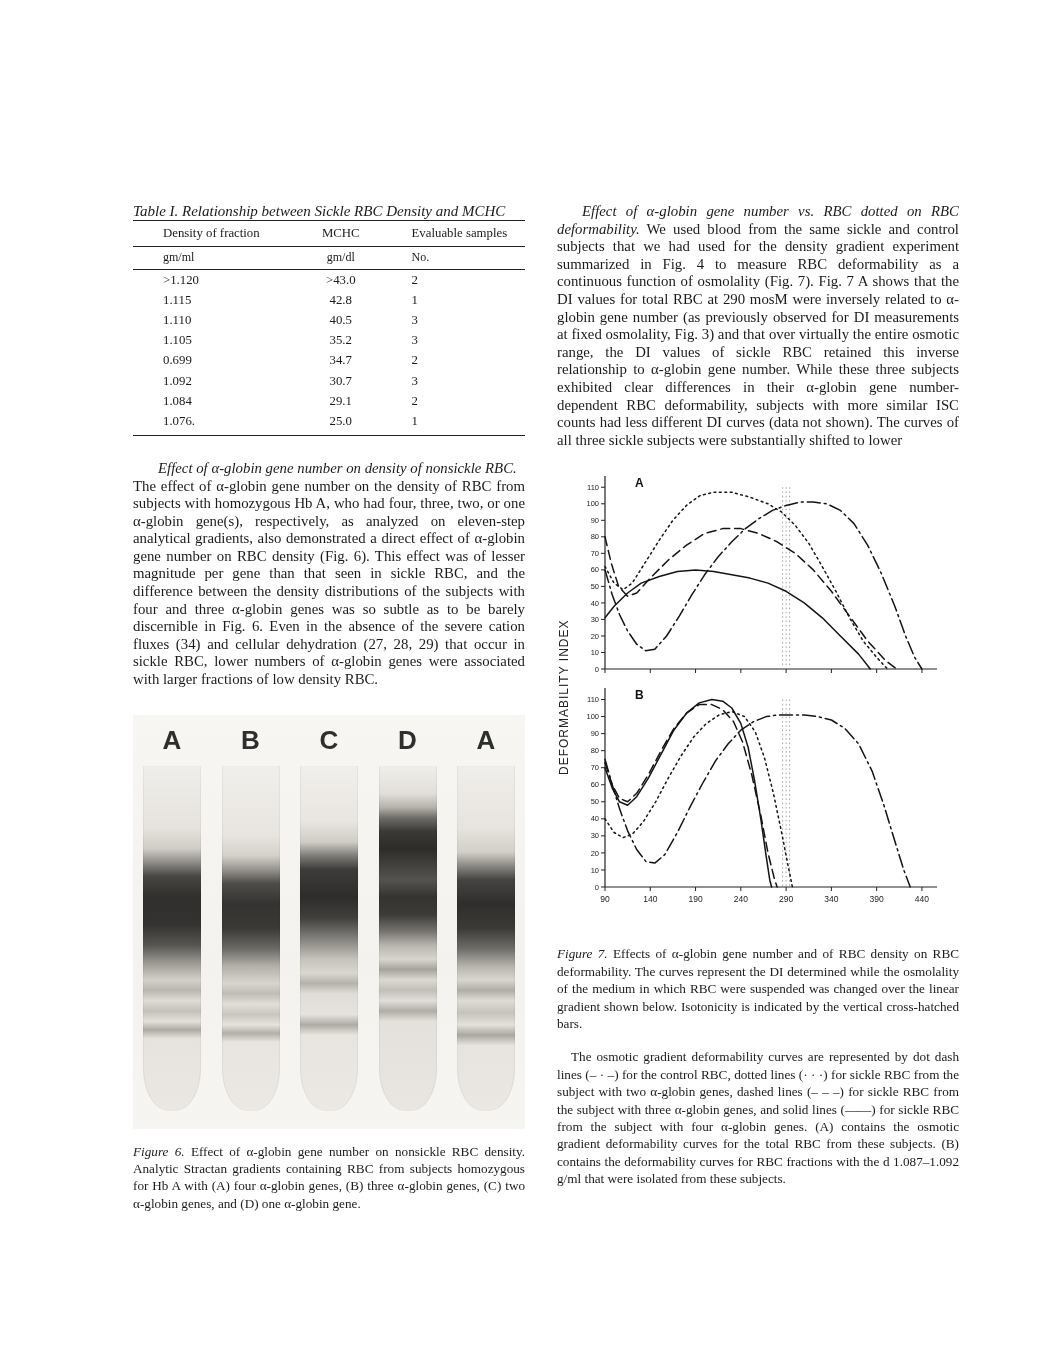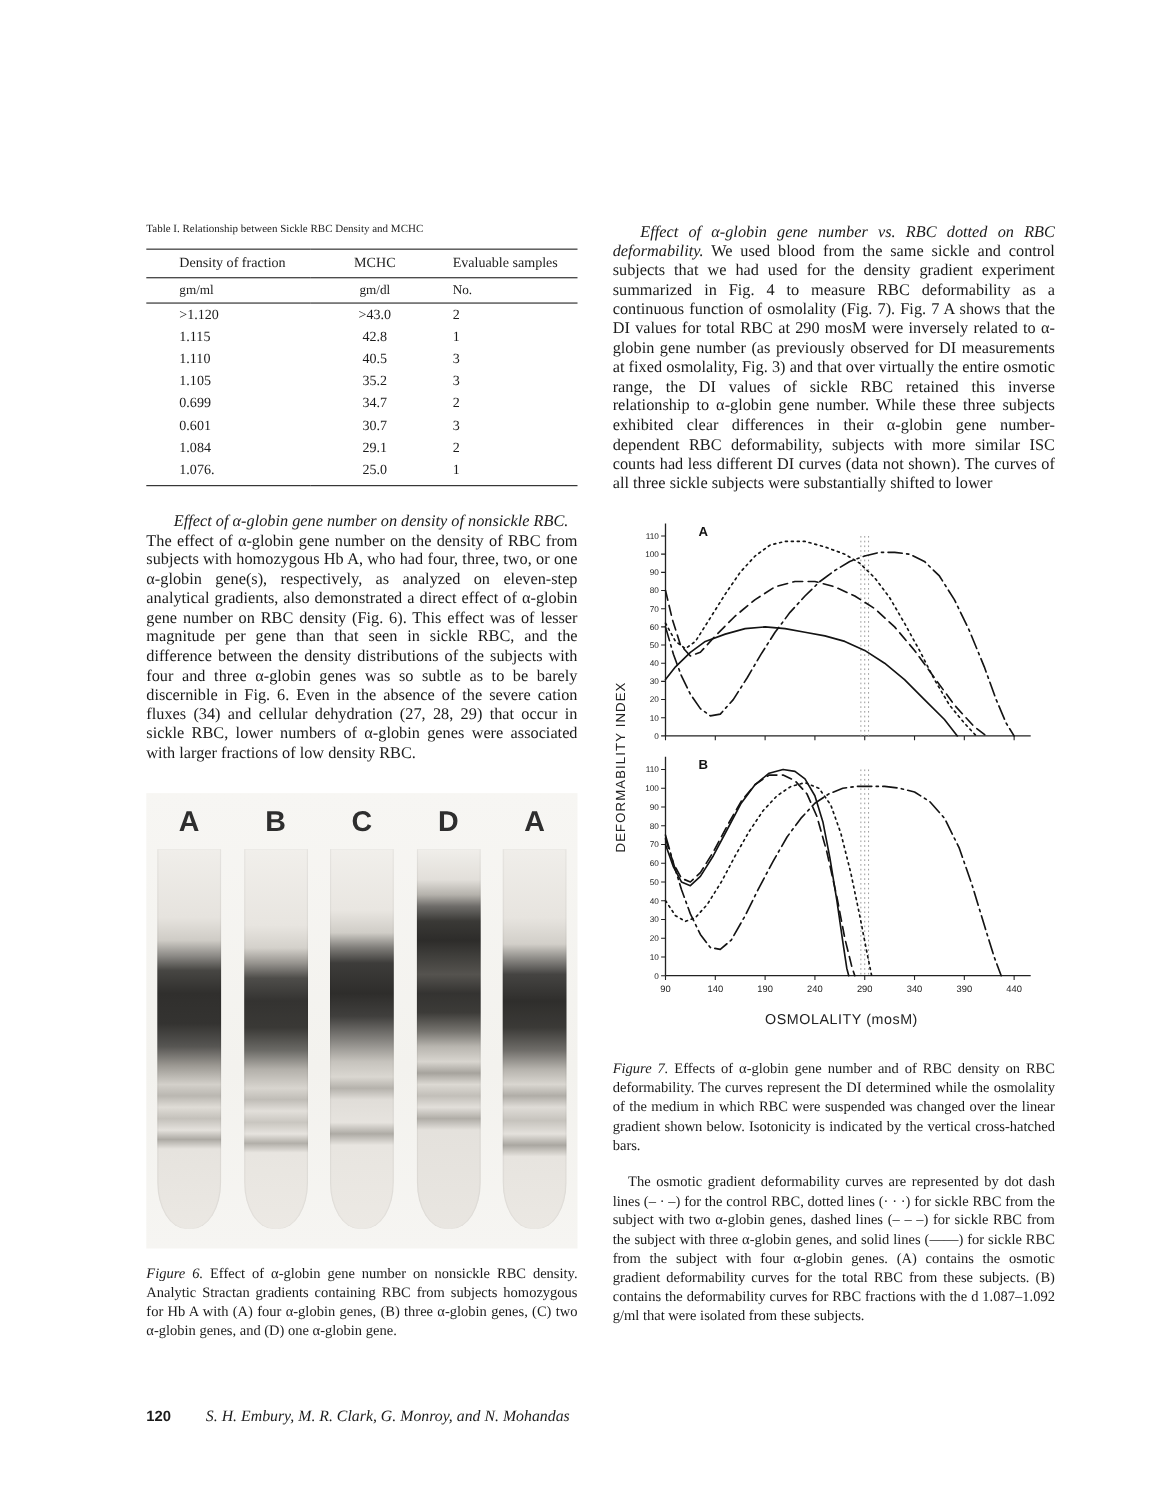--- a/index.html
+++ b/index.html
@@ -1,21 +1,21 @@
 <!DOCTYPE html>
 <html><head>
 <meta charset="utf-8">
 <style>
   html,body{margin:0;padding:0;background:#ffffff;}
   .page{position:relative;width:1051px;height:1370px;background:#fff;color:#1b1b1b;
         font-family:"Liberation Serif", serif;overflow:hidden;}
   .col-left{position:absolute;left:133px;top:203px;width:392px;}
   .col-right{position:absolute;left:557px;top:203px;width:402px;}
 
-  .tbl-title{font-size:10px;margin-bottom:12px;}
+  .tbl-title{font-style:italic;font-size:15px;}
   table.t1{width:100%;border-collapse:collapse;font-size:12.8px;}
   table.t1 th, table.t1 td{font-weight:normal;padding:20px 0;}
   table.t1 thead tr.hdr{border-top:1.2px solid #222;border-bottom:0.8px solid #222;}
   table.t1 thead tr.units{border-bottom:0.8px solid #222;font-size:12px;}
   table.t1 tbody tr:last-child td{padding-bottom:6px;}
   table.t1 tbody{border-bottom:1.2px solid #222;}
   .c1{width:38%;text-align:left;padding-left:30px !important;}
   .c2{width:30%;text-align:center;}
   .c3{width:32%;text-align:left;padding-left:12px !important;}
   table.t1 thead tr.hdr th{padding-top:5px;padding-bottom:5px;}
@@ -101,21 +101,21 @@
           <td class="c1">1.105</td>
           <td class="c2">35.2</td>
           <td class="c3">3</td>
         </tr>
         <tr>
           <td class="c1">0.699</td>
           <td class="c2">34.7</td>
           <td class="c3">2</td>
         </tr>
         <tr>
-          <td class="c1">0.601</td>
+          <td class="c1">1.092</td>
           <td class="c2">30.7</td>
           <td class="c3">3</td>
         </tr>
         <tr>
           <td class="c1">1.084</td>
           <td class="c2">29.1</td>
           <td class="c3">2</td>
         </tr>
         <tr>
           <td class="c1">1.076.</td>
@@ -251,30 +251,25 @@
             <text x="350.94444444444446" y="223" text-anchor="middle" font-size="8.5" font-family="Liberation Sans, sans-serif" fill="#222">440</text>
             <line x1="211.61111111111111" y1="20.52173913043478" x2="211.61111111111111" y2="208" stroke="#9a9a9a" stroke-width="0.9" stroke-dasharray="1.5 2.8"></line>
             <line x1="215.11111111111111" y1="20.52173913043478" x2="215.11111111111111" y2="208" stroke="#9a9a9a" stroke-width="0.9" stroke-dasharray="1.5 2.8"></line>
             <line x1="218.61111111111111" y1="20.52173913043478" x2="218.61111111111111" y2="208" stroke="#9a9a9a" stroke-width="0.9" stroke-dasharray="1.5 2.8"></line>
             <polyline points="34.0,80.2 41.2,105.7 48.5,129.6 56.6,151.8 65.7,170.5 74.8,182.4 83.8,184.1 93.8,175.6 106.4,153.5 119.1,127.9 131.8,104.0 144.5,81.9 157.2,64.8 169.8,51.2 182.5,42.7 195.2,37.6 207.9,35.9 220.5,35.9 233.2,35.9 246.8,37.6 260.4,41.0 274.0,49.5 287.6,64.8 301.1,92.1 312.9,126.2 323.8,162.0 332.8,191.0 339.2,208.0" fill="none" stroke="#141414" stroke-width="1.5" stroke-linecap="round" stroke-linejoin="round" stroke-dasharray="13 4 2 4"></polyline>
             <polyline points="34.0,139.8 43.1,153.5 52.1,158.6 61.2,155.2 72.0,143.2 84.7,122.8 97.4,98.9 110.1,76.8 122.7,58.0 135.4,44.4 148.1,35.9 160.8,32.5 173.5,37.6 184.3,52.9 193.4,78.5 202.4,114.3 210.6,153.5 216.9,185.8 221.4,208.0" fill="none" stroke="#141414" stroke-width="1.5" stroke-linecap="round" stroke-linejoin="round" stroke-dasharray="1.8 3.6"></polyline>
             <polyline points="34.0,83.6 41.2,105.7 48.5,119.4 56.6,122.8 65.7,114.3 77.5,95.5 90.1,71.7 102.8,49.5 115.5,34.2 128.2,25.6 140.9,25.6 151.7,30.7 162.6,42.7 171.6,63.1 180.7,95.5 189.8,136.4 197.0,173.9 203.3,199.5 206.1,208.0" fill="none" stroke="#141414" stroke-width="1.5" stroke-linecap="round" stroke-linejoin="round" stroke-dasharray="9 5"></polyline>
             <polyline points="34.0,88.7 41.2,109.1 48.5,122.8 56.6,126.2 65.7,117.7 77.5,98.9 90.1,75.1 102.8,51.2 115.5,34.2 128.2,23.9 140.9,20.5 151.7,22.2 160.8,29.0 169.8,44.4 177.1,68.2 183.4,100.6 189.8,139.8 195.2,177.3 198.8,201.2 200.6,208.0" fill="none" stroke="#141414" stroke-width="1.5" stroke-linecap="round" stroke-linejoin="round"></polyline>
             <text x="64" y="20" font-size="12" font-weight="bold" font-family="Liberation Sans, sans-serif" fill="#111">B</text>
           </svg>
-        <div class="fig7-xlabel">OSMOLALITY (mosM)</div>
       </div>
     </div>
 
     <div class="caption" style="margin-top:28px;">
       <span class="it">Figure 7.</span>
       <span>Effects of α-globin gene number and of RBC density on RBC deformability. The curves represent the DI determined while the osmolality of the medium in which RBC were suspended was changed over the linear gradient shown below. Isotonicity is indicated by the vertical cross-hatched bars.</span>
     </div>
     <div class="caption p2">The osmotic gradient deformability curves are represented by dot dash lines (– · –) for the control RBC, dotted lines (· · ·) for sickle RBC from the subject with two α-globin genes, dashed lines (– – –) for sickle RBC from the subject with three α-globin genes, and solid lines (——) for sickle RBC from the subject with four α-globin genes. (A) contains the osmotic gradient deformability curves for the total RBC from these subjects. (B) contains the deformability curves for RBC fractions with the d 1.087–1.092 g/ml that were isolated from these subjects.</div>
 
   </div>
 
-  <div class="footer">
-    <span class="pageno">120</span>
-    <span class="authors">S. H. Embury, M. R. Clark, G. Monroy, and N. Mohandas</span>
-  </div>
 
 </div>
 
 </body></html>

